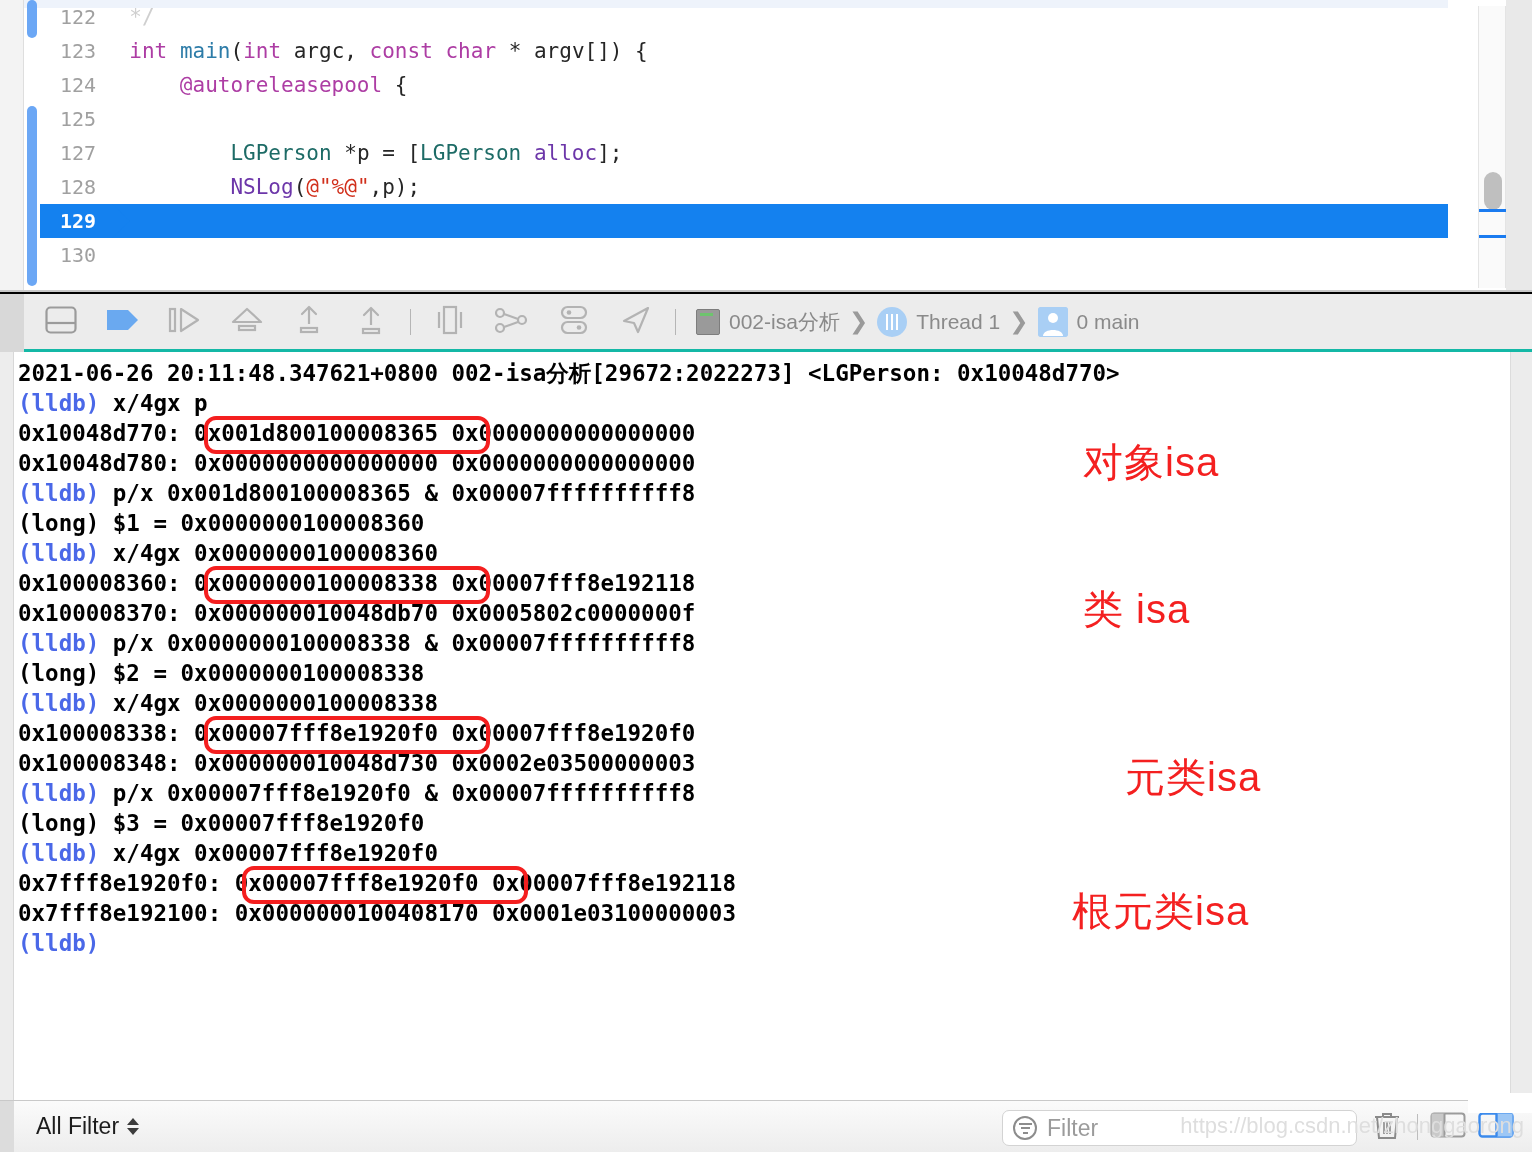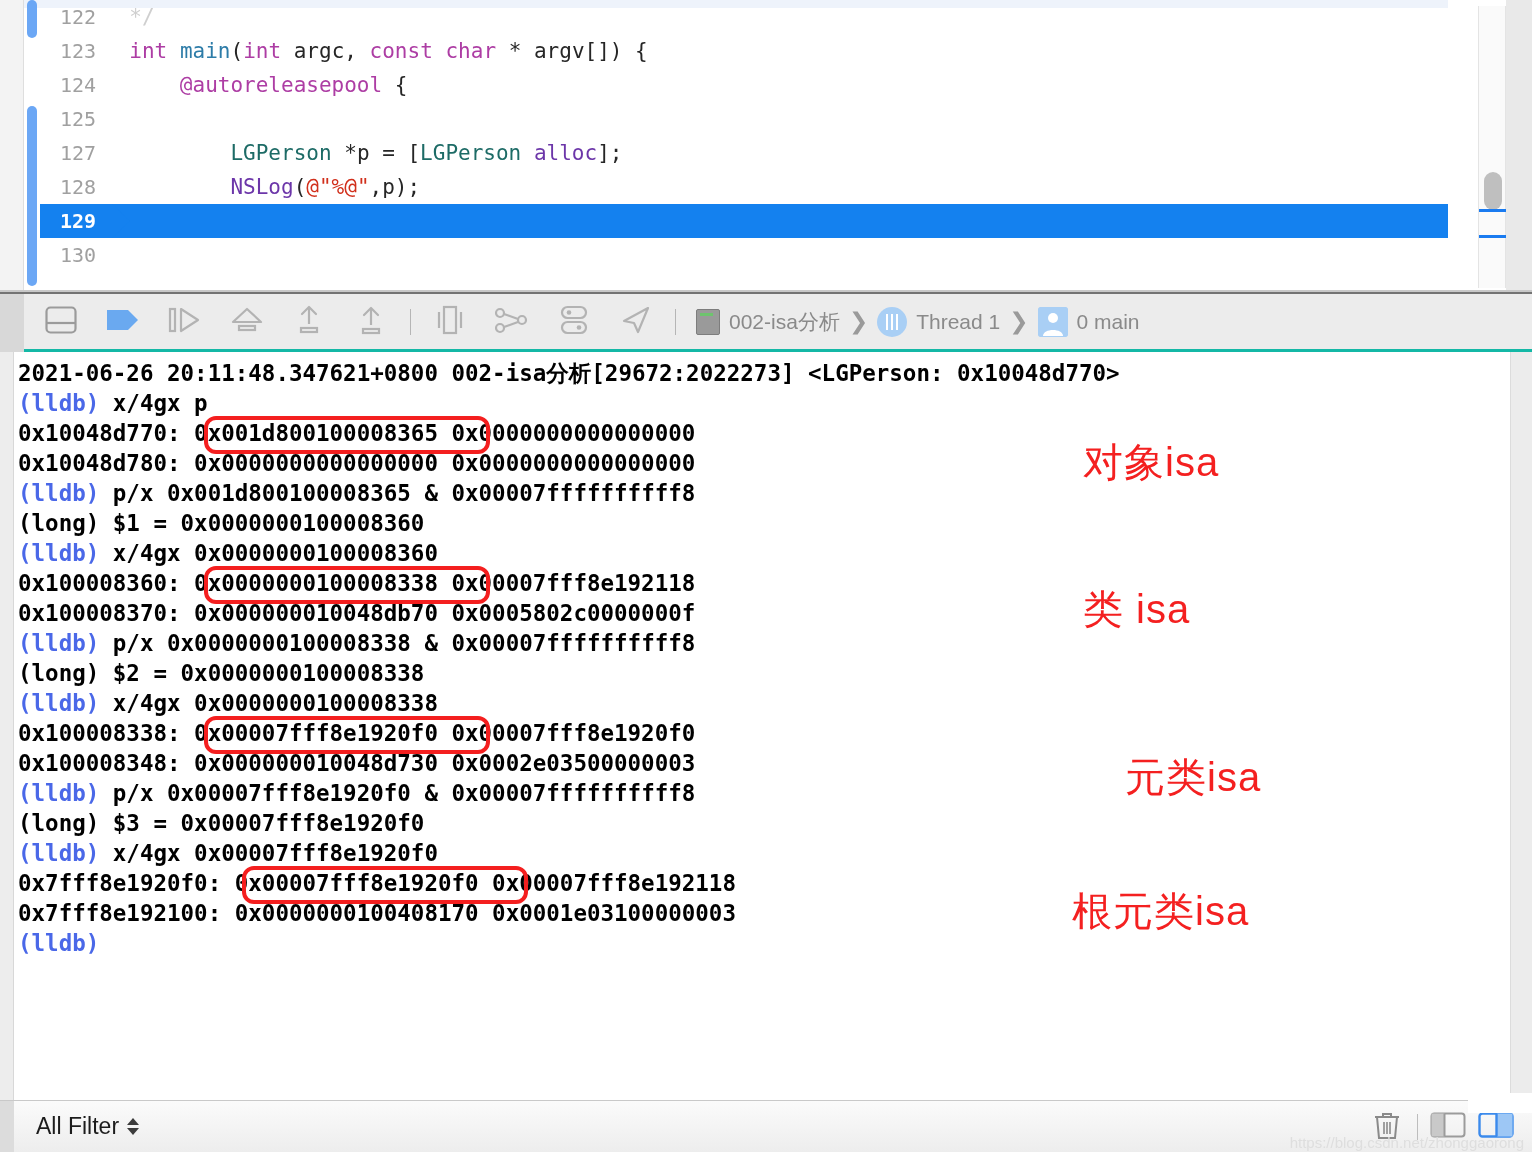--- a/index.html
+++ b/index.html
@@ -2,21 +2,21 @@
 <html><head>
 <meta charset="utf-8">
 <style>
   * { box-sizing: border-box; margin: 0; padding: 0; }
   html, body {
     width: 1532px; height: 1152px;
     background: #ffffff;
     font-family: "Liberation Sans", sans-serif;
     overflow: hidden;
   }
-  #app { position: relative; width: 1532px; height: 1152px; background: #737373; }
+  #app { position: relative; width: 1532px; height: 1152px; background: #000000; }
 
   
   .editor {
     position: absolute; left: 0; top: 0; width: 1532px; height: 292px;
     background: #ffffff; overflow: hidden;
   }
   .editor-topline {
     position: absolute; left: 24px; top: 0; right: 84px; height: 8px;
     background: #eef3fb;
   }
@@ -184,21 +184,21 @@
   .filter-glyph b { display:block; height:2px; background:#8c8c8c; }
   .filter-glyph b:nth-child(1){ width:13px; }
   .filter-glyph b:nth-child(2){ width:9px; }
   .filter-glyph b:nth-child(3){ width:5px; }
   .filter-ph { font-size: 23px; color: #9b9b9b; }
 
   .bb-right { position:absolute; right: 12px; top: 6px; display:flex; align-items:center; gap: 0; }
   .bb-btn { width: 48px; height: 40px; display:flex; align-items:center; justify-content:center; }
   .bb-sep { width:1px; height:26px; background:#bdbdbd; margin:0 6px; }
   .watermark {
-    position: absolute; right: 8px; top: 33px; font-size: 15px;
+    position: absolute; right: 8px; top: 12px; font-size: 22px;
     color: #dedede; white-space: nowrap; pointer-events: none;
     font-family: "Liberation Sans", sans-serif;
   }
   .corner-white {
     position:absolute; right: 0; top: -8px; width: 64px; height: 20px; background:#fff;
   }
 </style>
 </head>
 <body>
 
@@ -385,20 +385,28 @@
     <div class="bb-leftstrip"></div>
 
     <div class="alloutput">
       <span class="lbl">All Filter</span>
       <span class="updown">
           <i class="u"></i>
           <i class="d"></i>
         </span>
     </div>
 
+    <div class="filter-wrap">
+      <span class="filter-glyph">
+          <b></b>
+          <b></b>
+          <b></b>
+        </span>
+      <span class="filter-ph">Filter</span>
+    </div>
 
     <div class="bb-right">
       <div class="bb-btn">
         <span>
           <svg width="28" height="30" viewBox="0 0 28 30">
               <path d="M4 7 H24 L22 28 H6 Z" fill="none" stroke="#8a8a8a" stroke-width="2"></path>
               <line x1="2" y1="7" x2="26" y2="7" stroke="#8a8a8a" stroke-width="2"></line>
               <path d="M10 7 V4 H18 V7" fill="none" stroke="#8a8a8a" stroke-width="2"></path>
               <line x1="11" y1="12" x2="11" y2="24" stroke="#8a8a8a" stroke-width="1.6"></line>
               <line x1="14" y1="12" x2="14" y2="24" stroke="#8a8a8a" stroke-width="1.6"></line>

